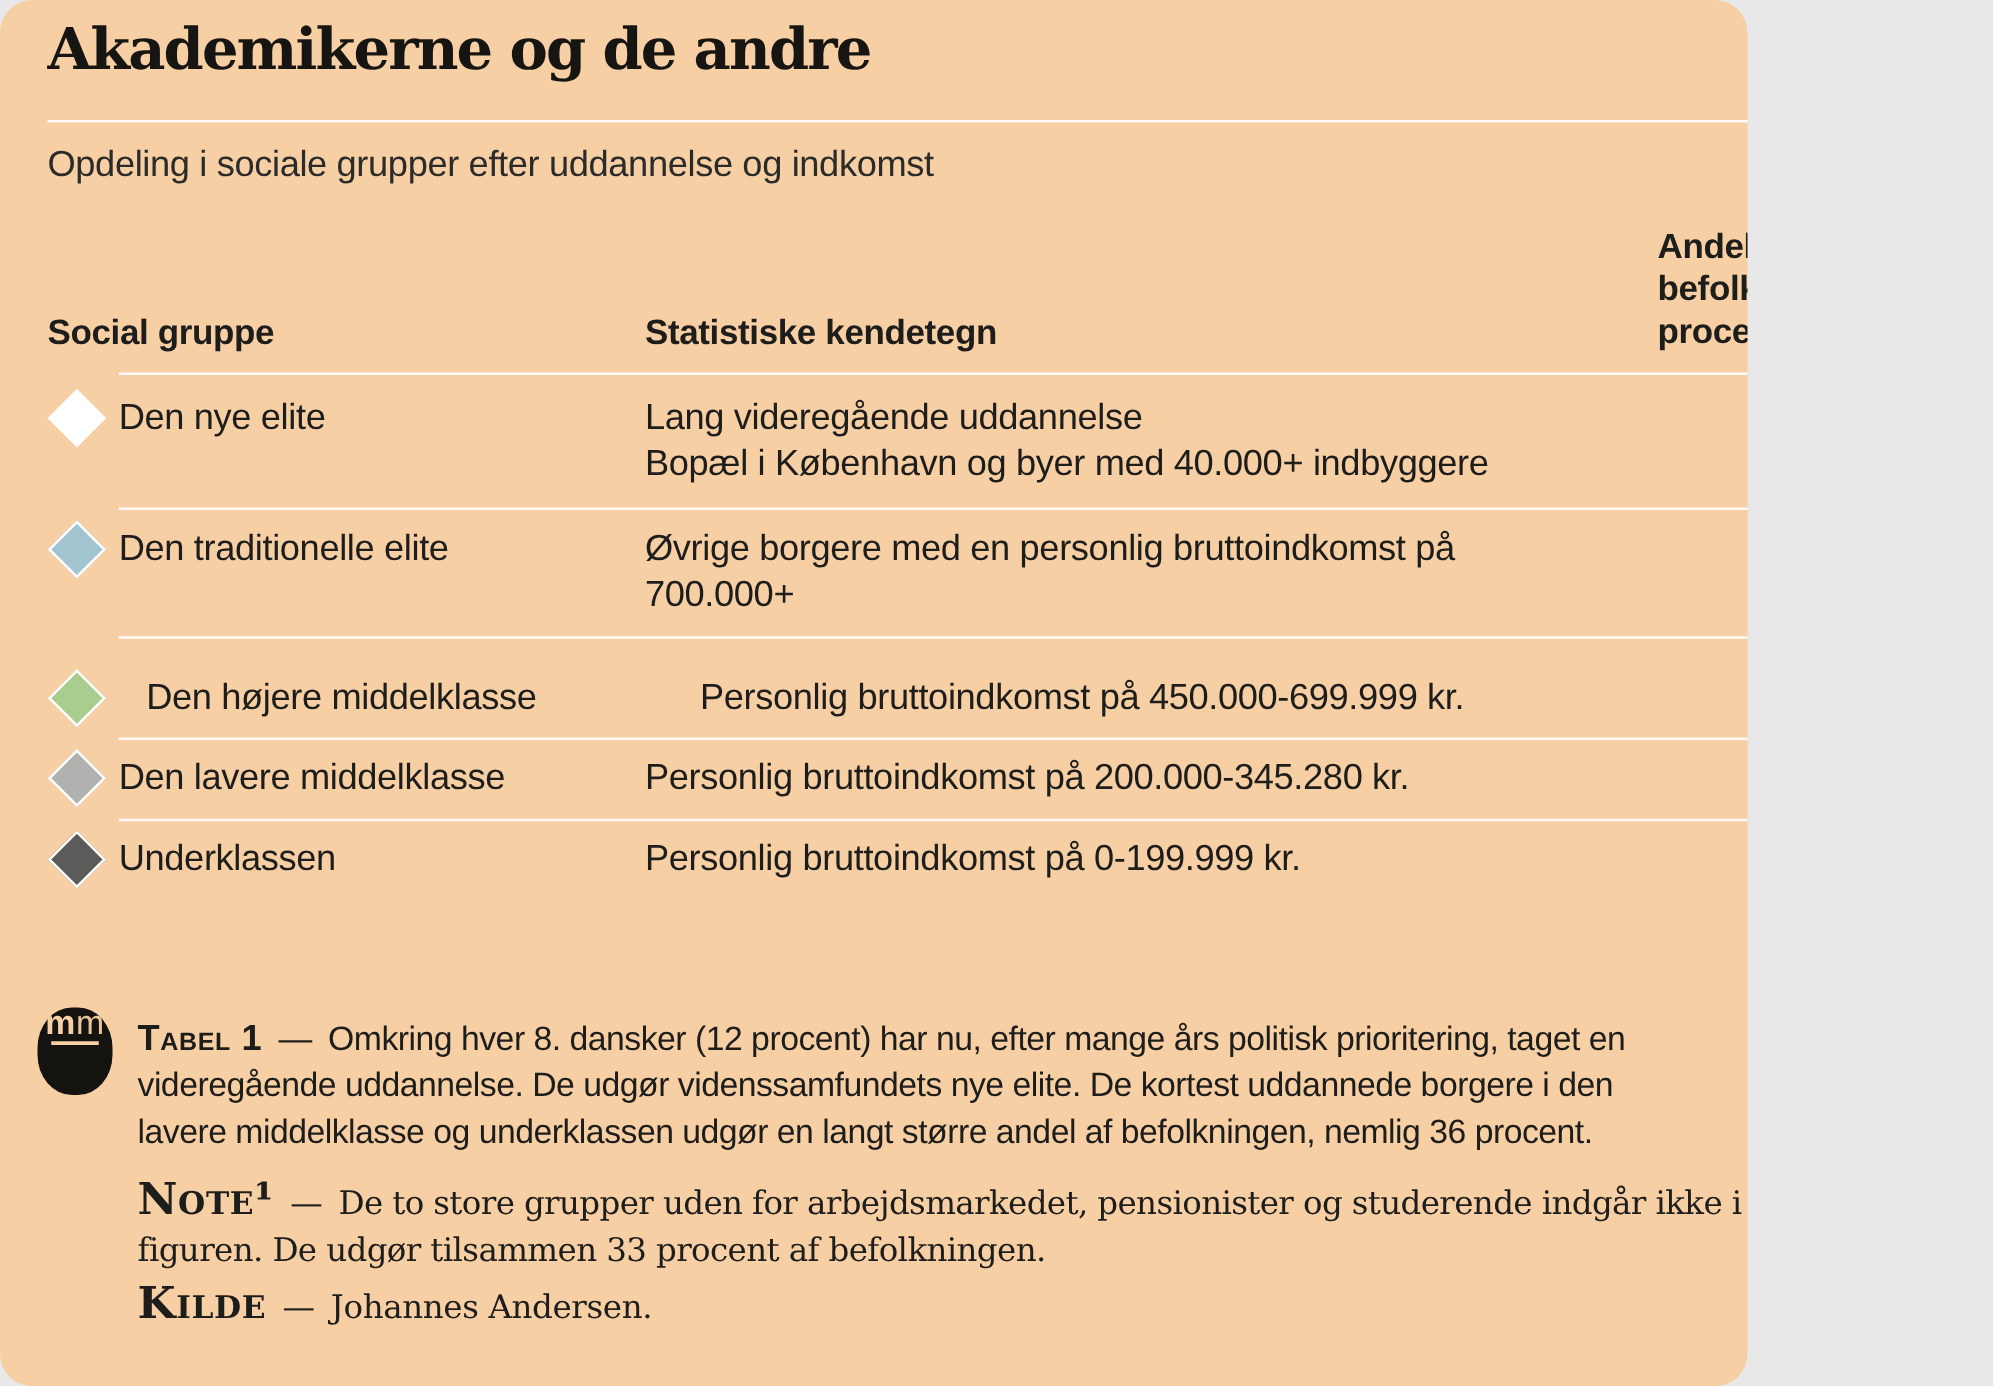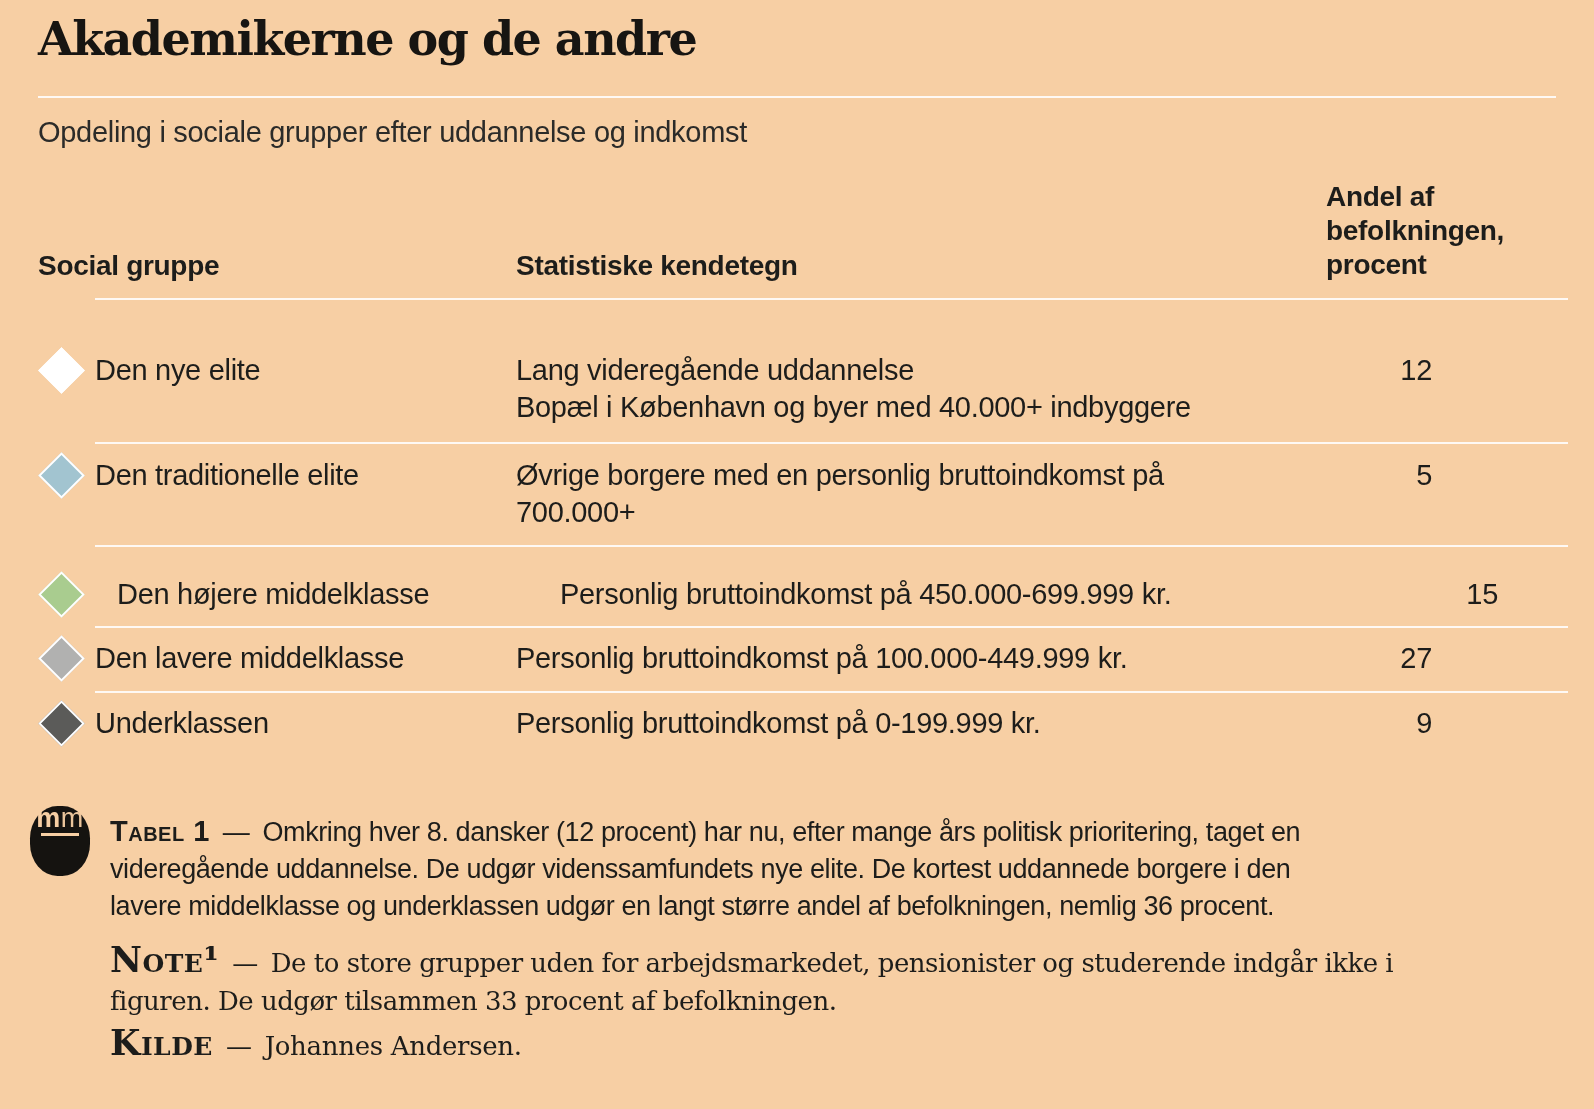--- a/index.html
+++ b/index.html
@@ -4,25 +4,26 @@
 <style>
   :root{
     --bg:#f7cfa4;
     --ink:#1d1d1b;
     --line:rgba(255,255,255,0.88);
   }
   *{margin:0;padding:0;box-sizing:border-box;}
   html,body{background:#e8e8e8;}
   .page{
     position:relative;
-    width:1594px;height:1109px;
+    width:1398px;height:1109px;
     background:var(--bg);
     overflow:hidden;
     color:var(--ink);
     font-family:"Liberation Sans",sans-serif;
+    border-radius:26px;
   }
   
   .title{
     position:absolute;left:38px;top:12px;
     font-family:"DejaVu Serif",serif;
     font-weight:bold;font-size:46px;letter-spacing:-1.5px;
     color:#171512;
   }
   .title-divider{
     position:absolute;left:38px;top:96px;width:1518px;height:2px;
@@ -45,21 +46,21 @@
   .head-divider{height:2px;background:var(--line);margin-left:57px;}
   .t-row{
     position:relative;
     display:grid;grid-template-columns:57px 421px 810px 242px;
     font-size:29px;line-height:37px;letter-spacing:-0.3px;
   }
   .t-row:not(.first)::before{
     content:"";position:absolute;left:57px;right:0;top:0;height:2px;
     background:var(--line);
   }
-  .r0{padding:16px 0 16px;margin-top:36px;}
+  .r0{padding:16px 0 16px;}
   .r1{padding:15px 0 14px;}
   .r2{padding:31px 0 13px;gap:22px;}
   .r3{padding:14px 0 14px;}
   .r4{padding:14px 0 12px;}
   .diamond{
     width:33px;height:33px;margin-left:7px;margin-top:2px;
     border:2.5px solid #ffffff;
     transform:rotate(45deg);
   }
   .cell-desc div{white-space:nowrap;}
@@ -157,21 +158,21 @@
       </div>
       <div class="cell-share">15</div>
     </div>
 
     <div class="t-row r3">
       <div>
           <div class="diamond" style="background-color: rgb(177, 177, 176);"></div>
         </div>
       <div class="cell-group">Den lavere middelklasse</div>
       <div class="cell-desc">
-        <div>Personlig bruttoindkomst på 100.000-449.999 kr.</div>
+        <div>Personlig bruttoindkomst på 200.000-345.280 kr.</div>
       </div>
       <div class="cell-share">27</div>
     </div>
 
     <div class="t-row r4">
       <div>
           <div class="diamond" style="background-color: rgb(91, 91, 89);"></div>
         </div>
       <div class="cell-group">Underklassen</div>
       <div class="cell-desc">

